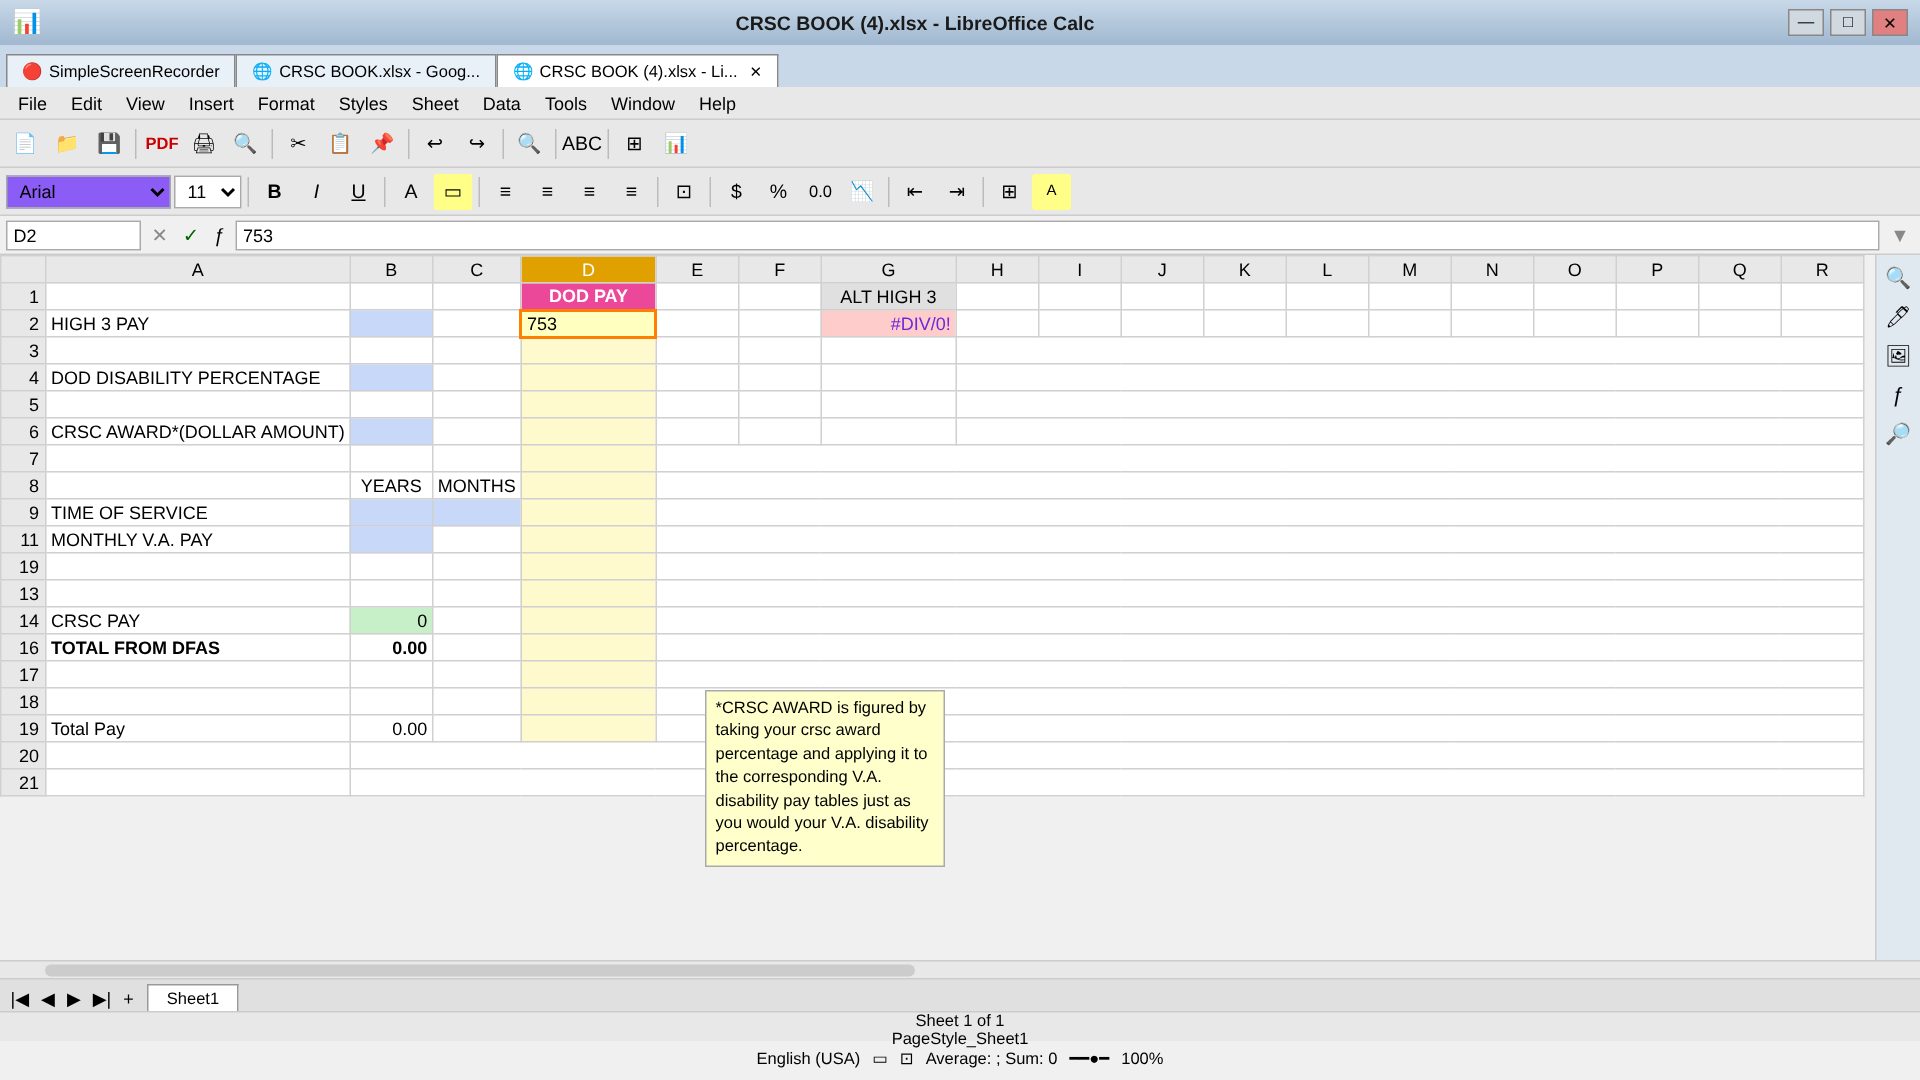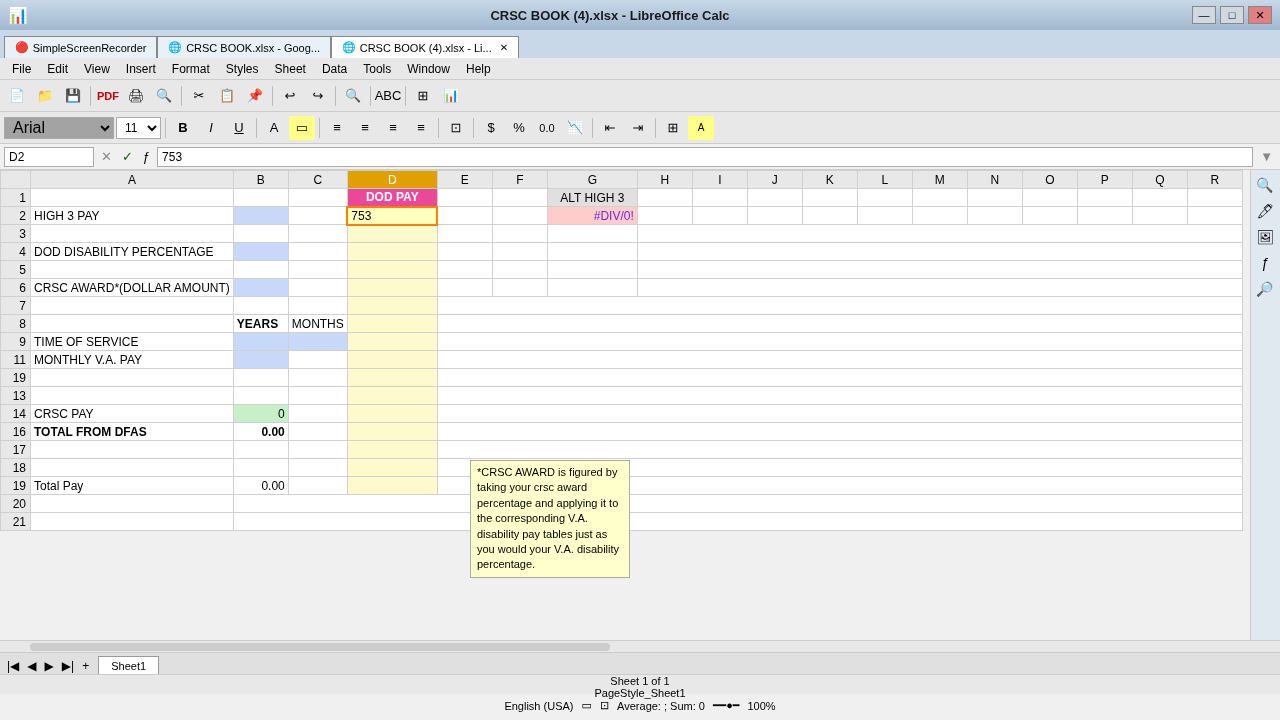--- a/index.html
+++ b/index.html
@@ -88,22 +88,22 @@
       display: flex;
       align-items: center;
       padding: 0 4px;
       border-bottom: 1px solid #ccc;
       gap: 2px;
     }
     .font-box {
       width: 110px; height: 22px;
       border: 1px solid #aaa;
       padding: 0 4px;
-      font-size: 16px;
-      background: #a3a3a3;
+      font-size: 12px;
+      background: #8b5cf6;
     }
     .size-box {
       width: 45px; height: 22px;
       border: 1px solid #aaa;
       padding: 0 4px;
       font-size: 12px;
       background: white;
     }
 
     
@@ -469,21 +469,21 @@
           <td></td>
           <td></td>
           <td></td>
           <td style="background:#fffacd;"></td>
           <td colspan="14"></td>
         </tr>
 
         <tr>
           <td class="row-header">8</td>
           <td></td>
-          <td style="font-weight:bold;">YEARS</td>
+          <td style="text-align:center; font-weight:normal;">YEARS</td>
           <td style="text-align:center;">MONTHS</td>
           <td style="background:#fffacd;"></td>
           <td colspan="14"></td>
         </tr>
 
         <tr>
           <td class="row-header">9</td>
           <td>TIME OF SERVICE</td>
           <td class="blue-cell"></td>
           <td class="blue-cell"></td>

